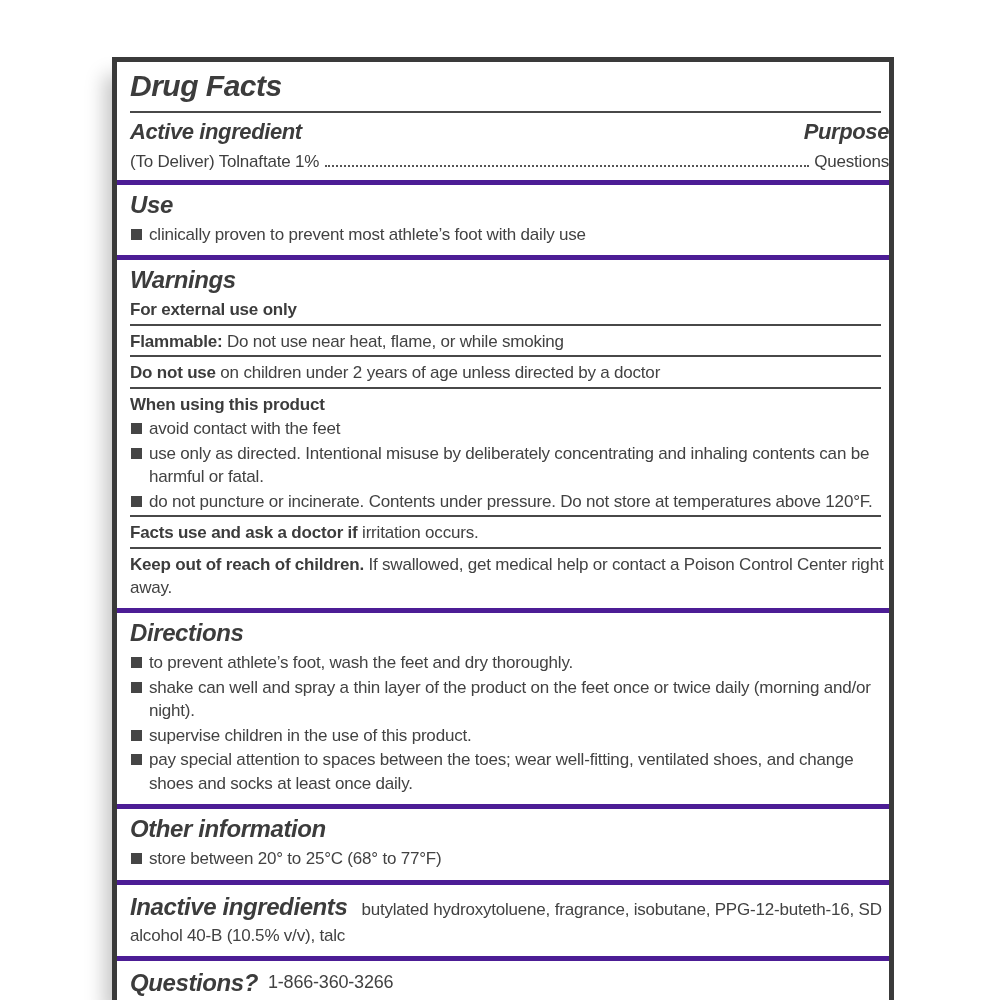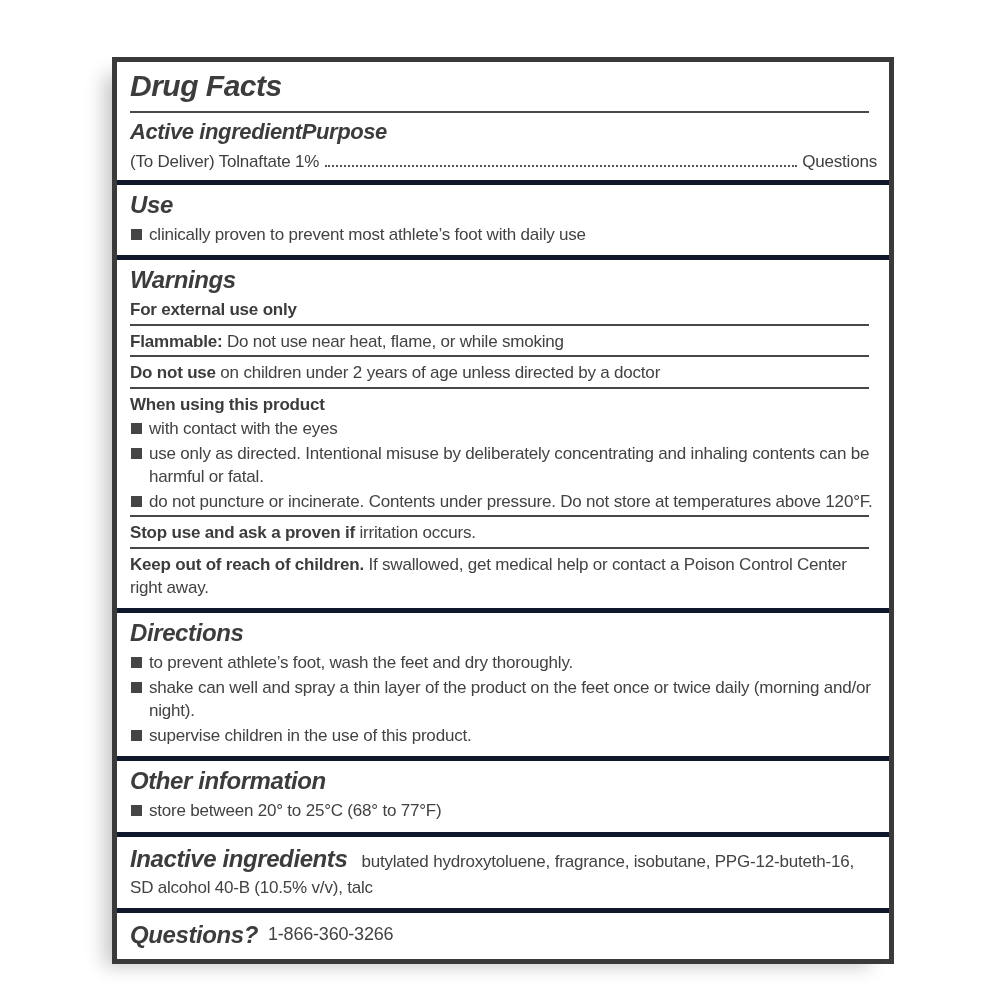--- a/index.html
+++ b/index.html
@@ -14,41 +14,41 @@
     position: absolute;
     left: 112px;
     top: 57px;
     width: 772px;
     border: 5px solid #3a3a3a;
     background: #ffffff;
     color: #3f3f3f;
     box-shadow: -16px 10px 18px -8px rgba(0,0,0,0.22);
   }
   .section {
-    padding: 5px 12px 8px 13px;
+    padding: 5px 0 8px 13px;
   }
   .section + .section {
-    border-top: 5px solid #0f172a;
+    border-top: 5px solid #4c1d95;
   }
   .title {
     font-size: 30px;
     font-weight: bold;
     font-style: italic;
     letter-spacing: -0.5px;
     padding: 2px 0 6px 0;
     color: #3c3c3c;
   }
   .thin-rule {
     border-top: 2px solid #484848;
     margin: 2px 8px 4px 0;
     height: 0;
   }
   .ai-row {
     display: flex;
-    justify-content: flex-start;
+    justify-content: space-between;
     align-items: baseline;
     padding-top: 2px;
   }
   .h2 {
     font-size: 22px;
     font-weight: bold;
     font-style: italic;
     letter-spacing: -0.4px;
     color: #3c3c3c;
   }
@@ -159,53 +159,57 @@
       <span class="b">Flammable:</span><span> Do not use near heat, flame, or while smoking</span>
     </div>
     <div class="thin-rule"></div>
     <div class="para">
       <span class="b">Do not use</span><span> on children under 2 years of age unless directed by a doctor</span>
     </div>
     <div class="thin-rule"></div>
     <div class="para b">When using this product</div>
     <div class="bullet-line">
       <span class="sq"></span>
-      <span class="bullet-text">with contact with the eyes</span>
+      <span class="bullet-text">avoid contact with the feet</span>
     </div>
     <div class="bullet-line">
       <span class="sq"></span>
       <span class="bullet-text">use only as directed. Intentional misuse by deliberately concentrating and inhaling contents can be harmful or fatal.</span>
     </div>
     <div class="bullet-line">
       <span class="sq"></span>
       <span class="bullet-text">do not puncture or incinerate. Contents under pressure. Do not store at temperatures above 120°F.</span>
     </div>
     <div class="thin-rule"></div>
     <div class="para">
-      <span class="b">Stop use and ask a proven if</span><span> irritation occurs.</span>
+      <span class="b">Facts use and ask a doctor if</span><span> irritation occurs.</span>
     </div>
     <div class="thin-rule"></div>
     <div class="para">
       <span class="b">Keep out of reach of children.</span><span> If swallowed, get medical help or contact a Poison Control Center right away.</span>
     </div>
   </div>
 
   <div class="section">
     <div class="sec-head">Directions</div>
     <div class="bullet-line">
       <span class="sq"></span>
       <span class="bullet-text">to prevent athlete’s foot, wash the feet and dry thoroughly.</span>
     </div>
     <div class="bullet-line">
       <span class="sq"></span>
       <span class="bullet-text">shake can well and spray a thin layer of the product on the feet once or twice daily (morning and/or night).</span>
     </div>
     <div class="bullet-line">
       <span class="sq"></span>
       <span class="bullet-text">supervise children in the use of this product.</span>
+    </div>
+    <div class="bullet-line">
+      <span class="sq"></span>
+      <span class="bullet-text">pay special attention to spaces between the toes; wear well-fitting, ventilated shoes, and change shoes and socks at least once daily.</span>
     </div>
   </div>
 
   <div class="section">
     <div class="sec-head">Other information</div>
     <div class="bullet-line">
       <span class="sq"></span>
       <span class="bullet-text">store between 20° to 25°C (68° to 77°F)</span>
     </div>
   </div>

